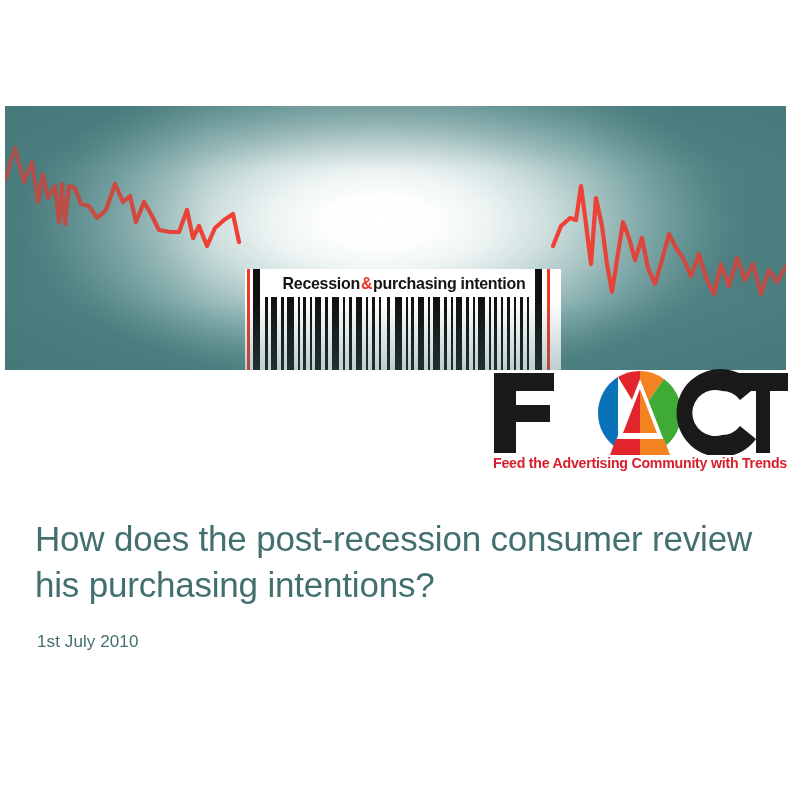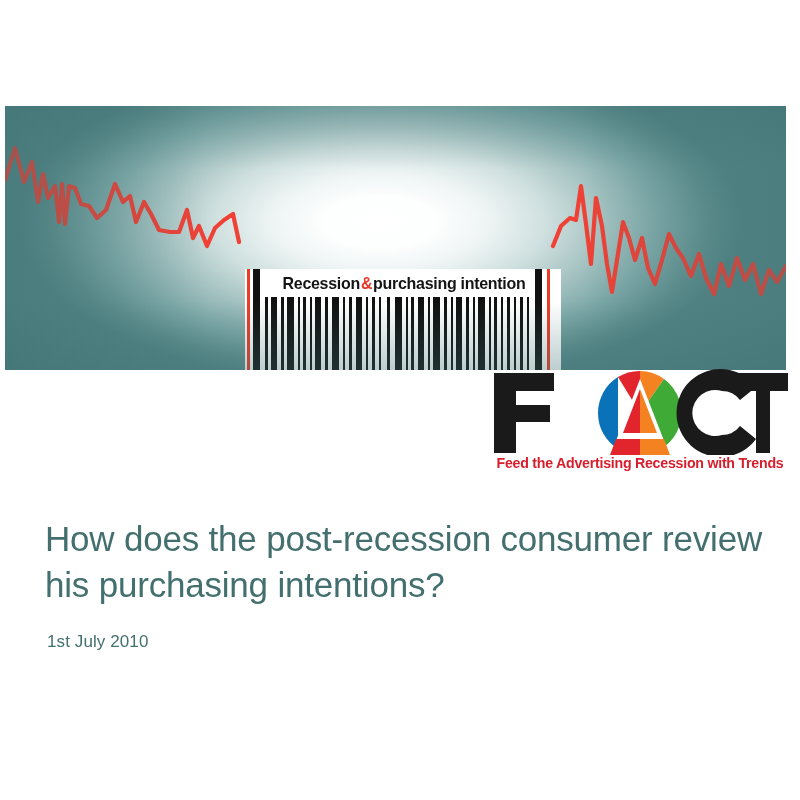--- a/index.html
+++ b/index.html
@@ -123,21 +123,21 @@
     font-weight: bold;
     font-size: 14.2px;
     letter-spacing: -0.25px;
     color: #d81e2c;
     white-space: nowrap;
   }
 
   
   .title-block {
     position: absolute;
-    left: 45px;
+    left: 35px;
     top: 516px;
     width: 720px;
   }
   .slide-title {
     margin: 0;
     font-family: "Liberation Sans", sans-serif;
     font-weight: normal;
     font-size: 35px;
     line-height: 46px;
     color: #43706f;
@@ -269,21 +269,21 @@
 
       <g fill="#1a1a1a">
         <path d="M230 22 a23 23 0 1 0 0 44 a23 23 0 0 0 18-9 l16 13
                  a44 44 0 1 1 0-52 l-16 13 a23 23 0 0 0-18-9 Z"></path>
       </g>
 
       <g fill="#1a1a1a">
         <path d="M246 4 H296 V22 H278 V84 H264 V22 H246 Z"></path>
       </g>
     </svg>
-    <div class="logo-tagline">Feed the Advertising Recession with Trends</div>
+    <div class="logo-tagline">Feed the Advertising Community with Trends</div>
   </div>
 
   <div class="title-block">
     <h1 class="slide-title">How does the post-recession consumer review his purchasing intentions?</h1>
     <p class="slide-date">1st July 2010</p>
   </div>
 
 </div>
 
 </body></html>

